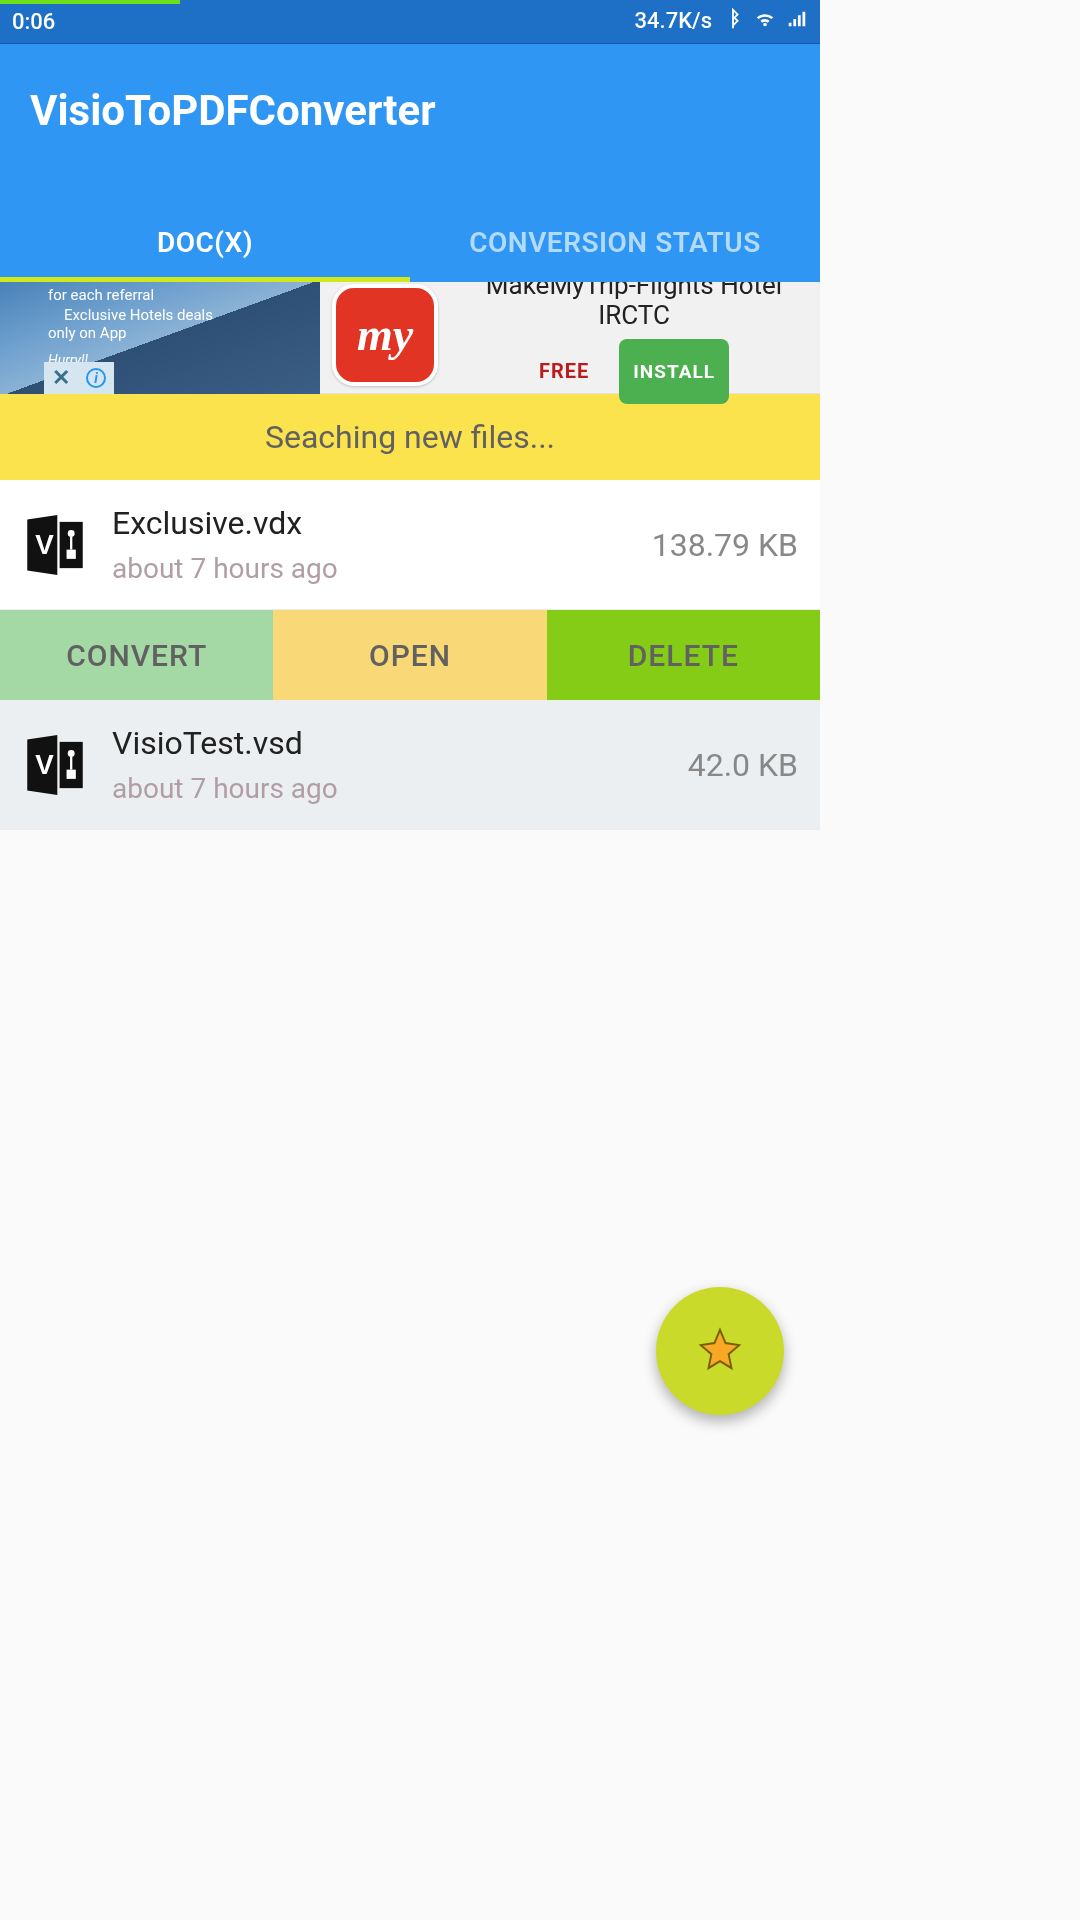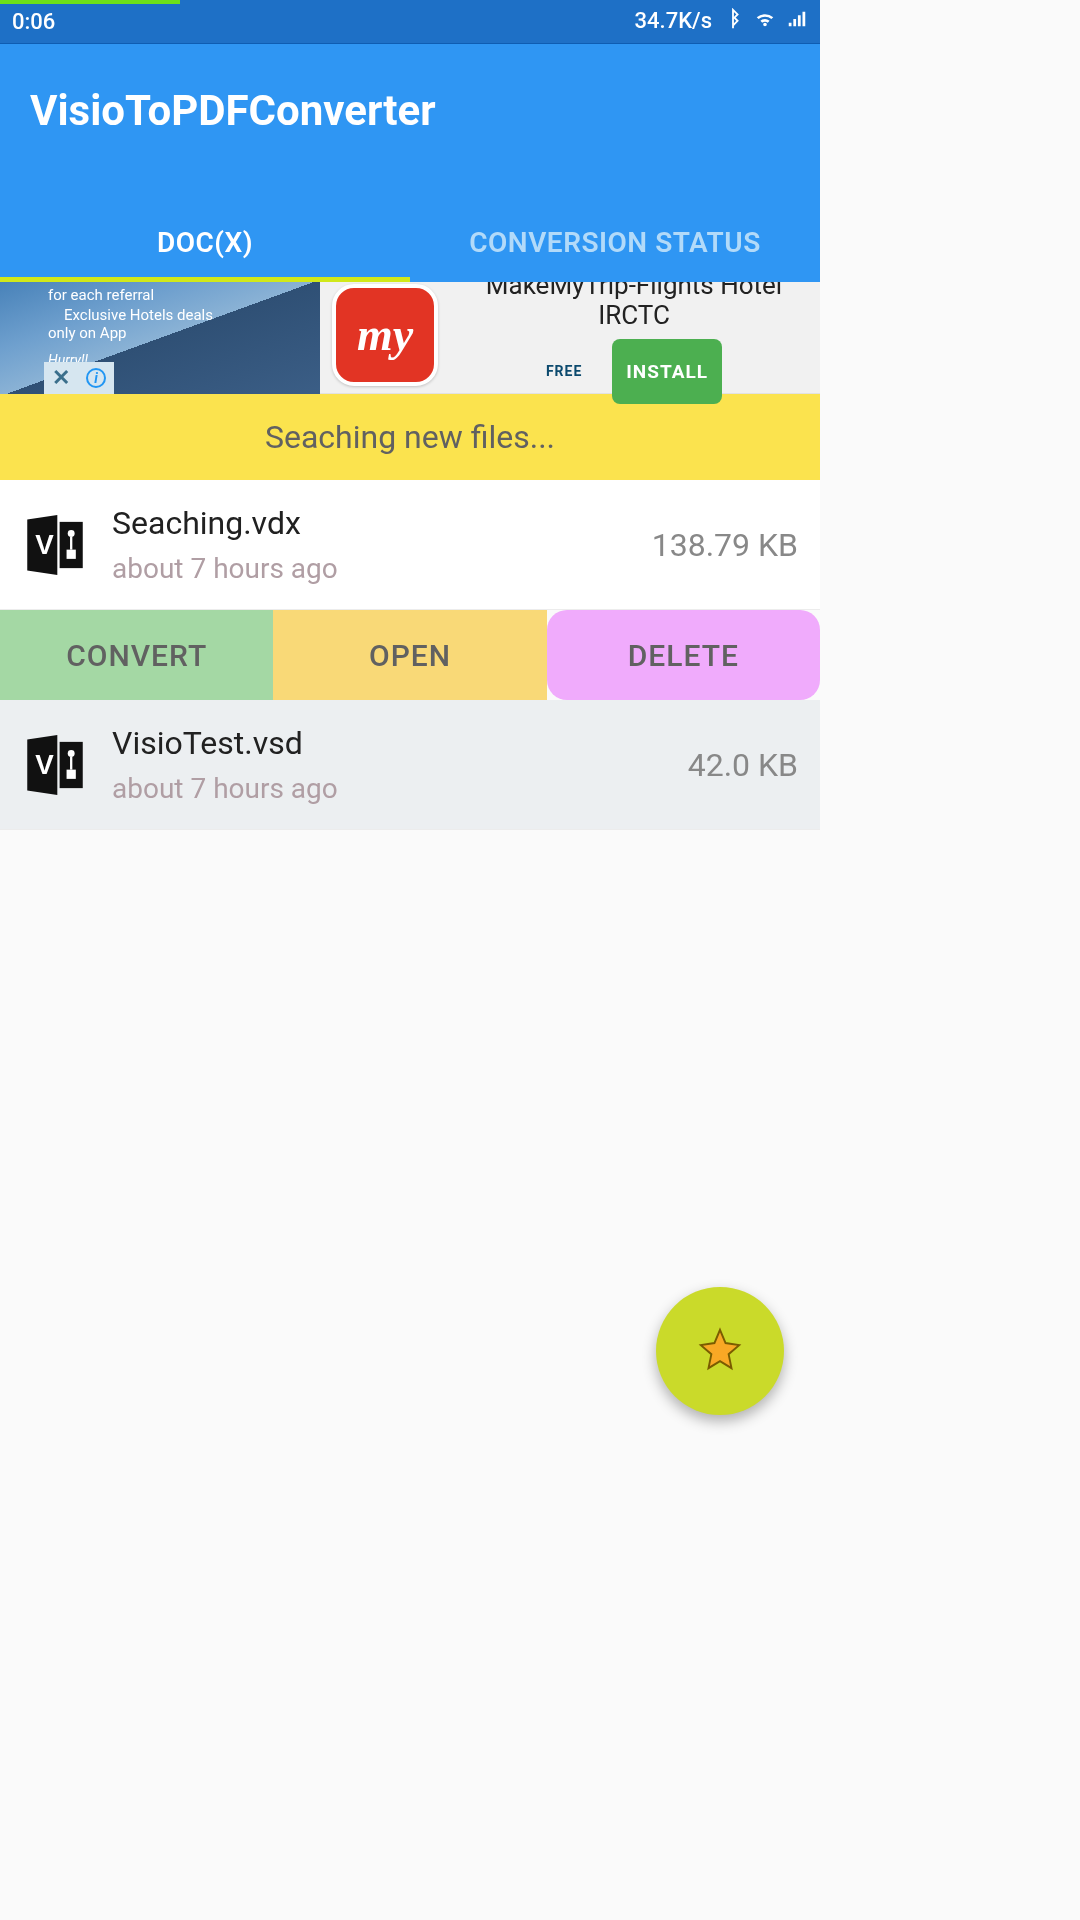--- a/index.html
+++ b/index.html
@@ -131,21 +131,21 @@
     align-items: center;
     justify-content: center;
     gap: 4px;
   }
   .ad-title {
     font-size: 26px; color: #222; text-align: center; line-height: 1.15;
   }
   .ad-row {
     display: flex; align-items: center; gap: 30px; margin-top: 4px;
   }
-  .ad-free { color: #0c4a6e; font-weight: 700; font-size: 14px; letter-spacing: 1px; }
+  .ad-free { color: #b91c1c; font-weight: 700; font-size: 20px; letter-spacing: 1px; }
   .ad-install {
     background: #4caf50;
     border-radius: 8px;
     padding: 21px 14px;
     color: #fff;
     font-size: 19px;
     font-weight: 700;
     letter-spacing: 1px;
   }
 
@@ -183,21 +183,21 @@
     display: flex;
     align-items: center;
     justify-content: center;
     font-size: 30px;
     font-weight: 500;
     letter-spacing: 1px;
     color: #616161;
   }
   .action-convert { background: #a4d8a4; }
   .action-open    { background: #f9d977; }
-  .action-delete  { background: #f0abfc; border-radius: 20px; }
+  .action-delete  { background: #84cc16; }
 
   
   .fab {
     position: absolute;
     bottom: 42px;
     right: 36px;
     width: 128px;
     height: 128px;
     border-radius: 50%;
     background: #cada2a;
@@ -274,21 +274,21 @@
     <svg viewBox="0 0 64 64">
       <polygon points="8,10 34,6 34,58 8,54" fill="#111"></polygon>
       <text x="15" y="40" fill="#fff" font-size="24" font-family="Arial" font-weight="bold">V</text>
       <rect x="36" y="12" width="20" height="40" fill="#111"></rect>
       <circle cx="46" cy="22" r="3" fill="#fff"></circle>
       <rect x="42" y="36" width="8" height="8" fill="#fff"></rect>
       <line x1="46" y1="25" x2="46" y2="36" stroke="#fff" stroke-width="2"></line>
     </svg>
   </div>
   <div class="file-meta">
-    <div class="file-name">Seaching.vdx</div>
+    <div class="file-name">Exclusive.vdx</div>
     <div class="file-time">about 7 hours ago</div>
   </div>
   <div class="file-size">138.79 KB</div>
 </div>
 
 <div class="actions-row">
   <div class="action-btn action-convert">CONVERT</div>
   <div class="action-btn action-open">OPEN</div>
   <div class="action-btn action-delete">DELETE</div>
 </div>

